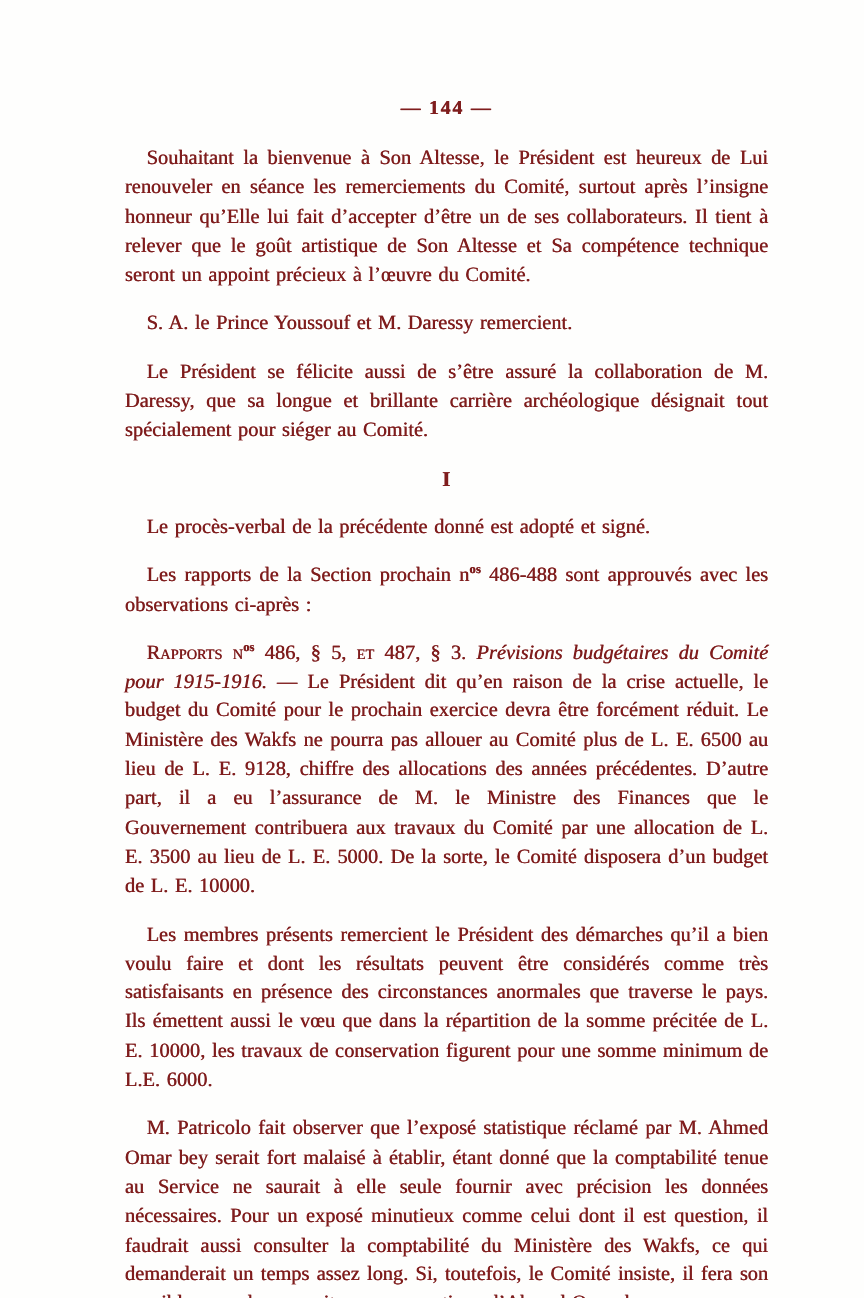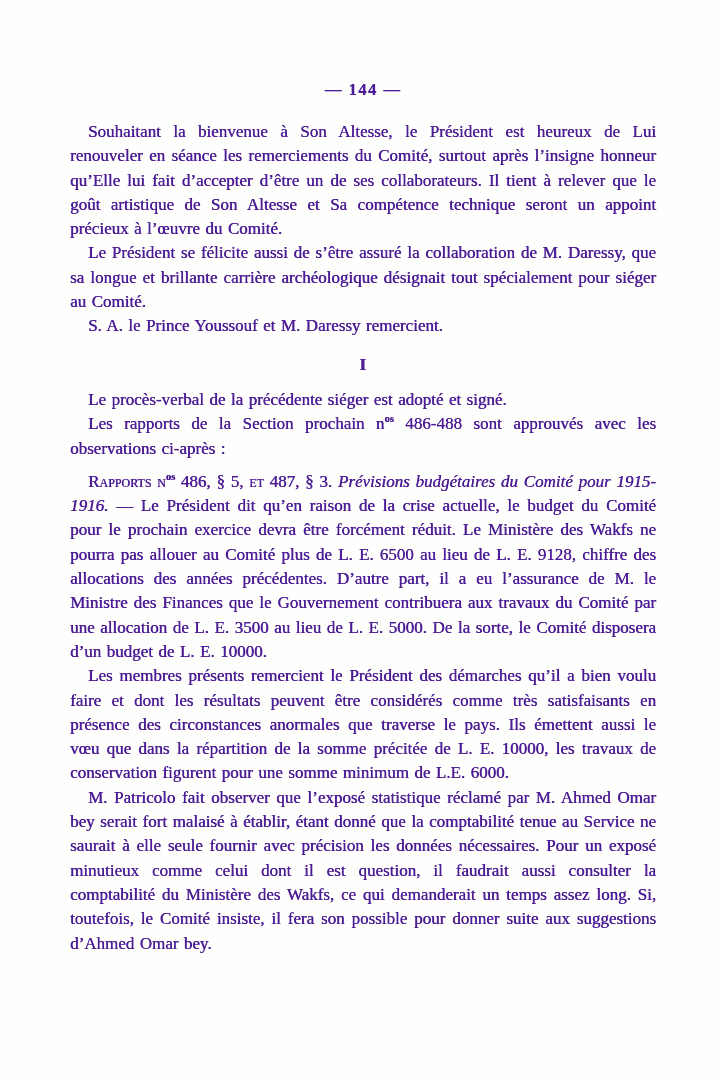--- a/index.html
+++ b/index.html
@@ -6,41 +6,41 @@
   body {
     width: 720px; height: 1082px;
     background: #ffffff;
     font-family: "Liberation Serif", serif;
   }
   .page {
     position: relative;
     width: 720px; height: 1082px;
     box-sizing: border-box;
     background: #fefefd;
-    color: #4c1d95;
-    padding: 80px 64px 0 70px;
+    color: #7f1d1d;
+    padding: 80px 64px 0 88px;
     overflow: hidden;
   }
   .pagenum {
     text-align: center;
     font-size: 16.5px;
     font-weight: bold;
     letter-spacing: 1.5px;
     margin: 0 0 20px 0;
     text-shadow: 0.4px 0 0 currentColor;
   }
   .body-text {
     font-size: 17px;
     line-height: 24.3px;
     text-align: justify;
     text-shadow: 0.4px 0 0 currentColor;
     word-spacing: 1.2px;
   }
   .para {
-    margin: 0;
+    margin: 16px;
     text-indent: 18px;
   }
   .para.space-above { margin-top: 9px; }
   .heading {
     text-align: center;
     font-size: 17.5px;
     font-weight: bold;
     margin: 13px 0 12px 0;
     text-indent: 0;
     letter-spacing: 0.5px;
@@ -55,22 +55,22 @@
   .seg-smallcaps { font-variant: small-caps; }
   .seg-italic { font-style: italic; }
 </style>
 </head>
 <body>
 
 <div class="page">
   <div class="pagenum">— 144 —</div>
   <div class="body-text">
       <p class="para"><span class="seg">Souhaitant la bienvenue à Son Altesse, le Président est heureux de Lui renouveler en séance les remerciements du Comité, surtout après l’insigne honneur qu’Elle lui fait d’accepter d’être un de ses collaborateurs. Il tient à relever que le goût artistique de Son Altesse et Sa compétence technique seront un appoint précieux à l’œuvre du Comité.</span></p>
+      <p class="para"><span class="seg">S. A. le Prince Youssouf et M. Daressy remercient.</span></p>
       <p class="para"><span class="seg">Le Président se félicite aussi de s’être assuré la collaboration de M. Daressy, que sa longue et brillante carrière archéologique désignait tout spécialement pour siéger au Comité.</span></p>
-      <p class="para"><span class="seg">S. A. le Prince Youssouf et M. Daressy remercient.</span></p>
       <div class="heading">I</div>
-      <p class="para"><span class="seg">Le procès-verbal de la précédente siéger est adopté et signé.</span></p>
+      <p class="para"><span class="seg">Le procès-verbal de la précédente donné est adopté et signé.</span></p>
       <p class="para"><span class="seg">Les rapports de la Section prochain n</span><span class="seg-sup">os</span><span class="seg"> 486-488 sont approuvés avec les observations ci-après :</span></p>
       <p class="para space-above"><span class="seg-smallcaps">Rapports n</span><span class="seg-sup">os</span><span class="seg"> 486, § 5, </span><span class="seg-smallcaps">et</span><span class="seg"> 487, § 3. </span><span class="seg-italic">Prévisions budgétaires du Comité pour 1915-1916.</span><span class="seg"> — Le Président dit qu’en raison de la crise actuelle, le budget du Comité pour le prochain exercice devra être forcément réduit. Le Ministère des Wakfs ne pourra pas allouer au Comité plus de L. E. 6500 au lieu de L. E. 9128, chiffre des allocations des années précédentes. D’autre part, il a eu l’assurance de M. le Ministre des Finances que le Gouvernement contribuera aux travaux du Comité par une allocation de L. E. 3500 au lieu de L. E. 5000. De la sorte, le Comité disposera d’un budget de L. E. 10000.</span></p>
       <p class="para"><span class="seg">Les membres présents remercient le Président des démarches qu’il a bien voulu faire et dont les résultats peuvent être considérés comme très satisfaisants en présence des circonstances anormales que traverse le pays. Ils émettent aussi le vœu que dans la répartition de la somme précitée de L. E. 10000, les travaux de conservation figurent pour une somme minimum de L.E. 6000.</span></p>
       <p class="para"><span class="seg">M. Patricolo fait observer que l’exposé statistique réclamé par M. Ahmed Omar bey serait fort malaisé à établir, étant donné que la comptabilité tenue au Service ne saurait à elle seule fournir avec précision les données nécessaires. Pour un exposé minutieux comme celui dont il est question, il faudrait aussi consulter la comptabilité du Ministère des Wakfs, ce qui demanderait un temps assez long. Si, toutefois, le Comité insiste, il fera son possible pour donner suite aux suggestions d’Ahmed Omar bey.</span></p>
     </div>
 </div>
 
 </body></html>

